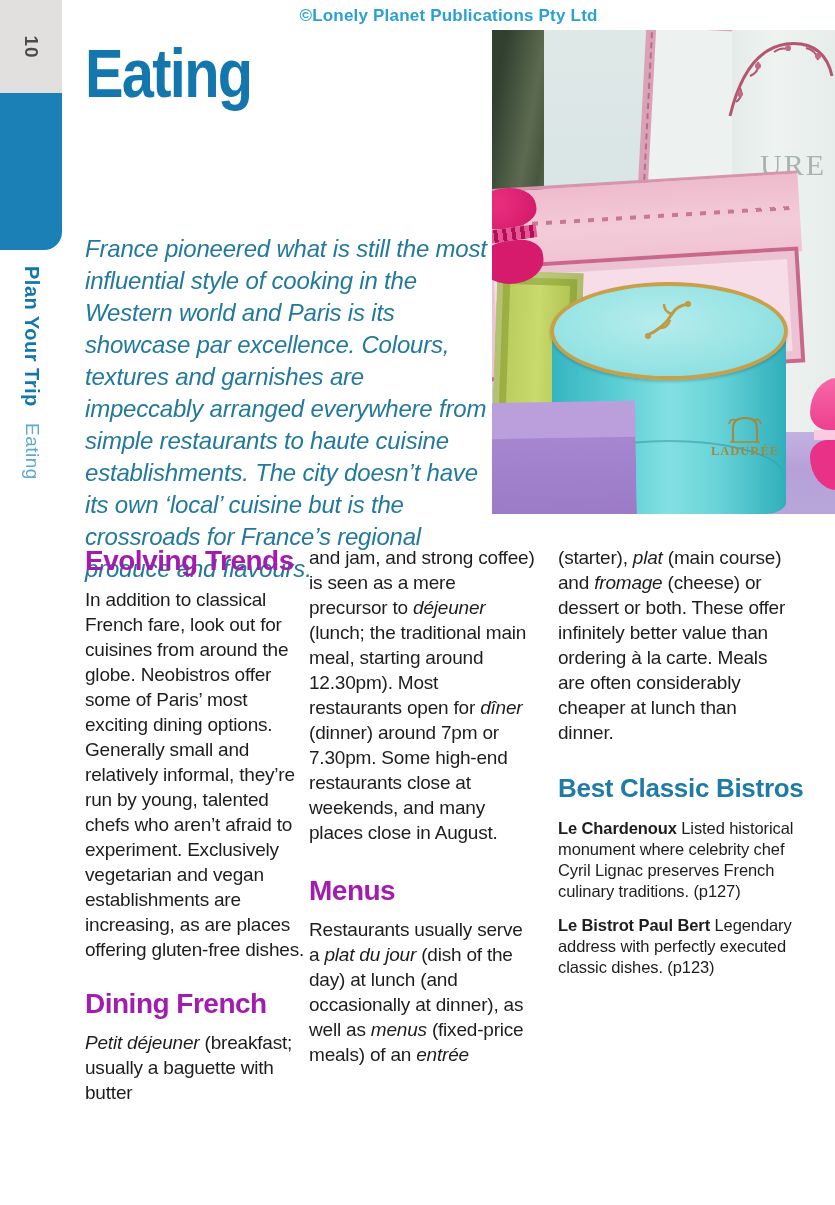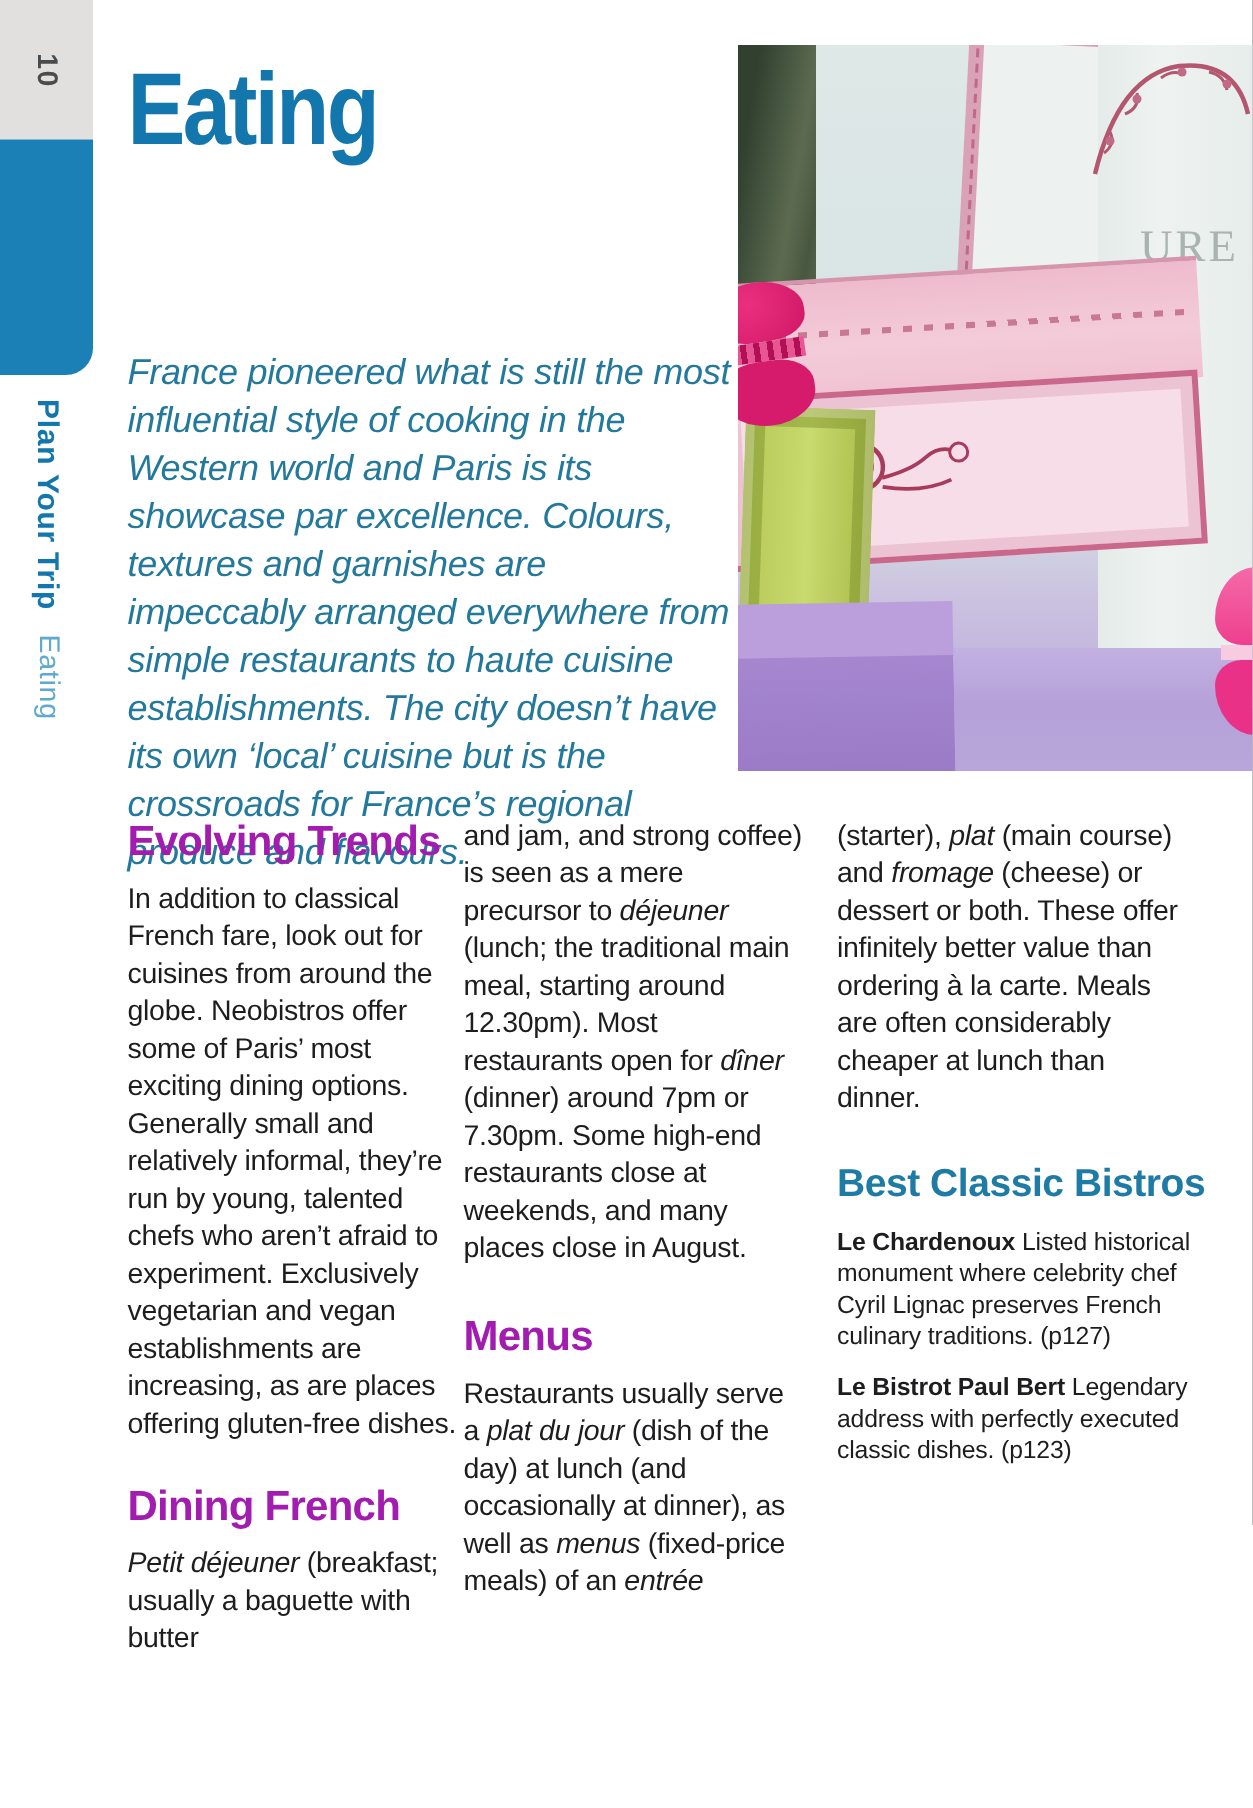--- a/index.html
+++ b/index.html
@@ -91,20 +91,21 @@
     </div>
   </div>
   <div class="tab-blue"></div>
   <div class="side-nav">
     <div class="vert">
       <span class="side-section">Plan Your Trip</span>
       <span class="side-chapter">Eating</span>
     </div>
   </div>
 
+  <div class="copyright">©Lonely Planet Publications Pty Ltd</div>
   <div class="title">Eating</div>
 
   <div class="photo">
     <div class="ph-curtain"></div>
     <div class="ph-backframe"></div>
     <div class="ph-creambox"></div>
     <svg class="ph-garland" viewBox="0 0 109 84">
       <path d="M4 80 Q20 14 60 8 Q98 4 106 40" fill="none" stroke="#b4566f" stroke-width="3"></path>
       <path d="M10 66 q8-6 4-14 M24 40 q10-4 8-14 M48 16 q8-6 16-2 M80 12 q10 2 12 12" fill="none" stroke="#b4566f" stroke-width="2"></path>
       <circle cx="14" cy="58" r="3" fill="#c06a85"></circle>
@@ -123,20 +124,38 @@
       <path d="M35 44 Q20 56 8 52 M40 48 Q36 62 24 66 M66 38 Q86 34 96 26 M96 26 q8-6 16-4 M66 44 Q92 50 112 42" fill="none" stroke="#a83a5c" stroke-width="2.5"></path>
       <circle cx="118" cy="24" r="6" fill="none" stroke="#a83a5c" stroke-width="2"></circle>
       <path d="M28 50 q-6 10-16 10 M50 52 q0 10-8 16" fill="none" stroke="#a83a5c" stroke-width="2"></path>
     </svg>
     <div class="ph-greenbox"></div>
     <div class="ph-floor"></div>
     <div class="ph-mac1">
       <div class="m-top"></div>
       <div class="m-mid"></div>
       <div class="m-bot"></div>
+    </div>
+    <div class="ph-cyl">
+      <div class="c-body"></div>
+      <div class="c-seam"></div>
+      <div class="c-top"></div>
+      <svg class="c-sprig" viewBox="0 0 60 46">
+        <path d="M8 38 Q26 30 34 16 Q38 8 50 6" fill="none" stroke="#c09a43" stroke-width="3"></path>
+        <path d="M22 30 q8 0 10-8 M34 16 q-8-2-8-10" fill="none" stroke="#c09a43" stroke-width="2.5"></path>
+        <circle cx="50" cy="6" r="3" fill="#c09a43"></circle>
+          <circle cx="10" cy="38" r="3" fill="#c09a43"></circle>
+      </svg>
+      <div class="c-logo">
+        <svg width="34" height="30" viewBox="0 0 34 30">
+          <path d="M5 28 L5 14 Q5 4 17 4 Q29 4 29 14 L29 28" fill="none" stroke="#a9863a" stroke-width="2"></path>
+          <path d="M2 28 h30 M8 6 q-6-2-7 4 M26 6 q6-2 7 4" fill="none" stroke="#a9863a" stroke-width="1.5"></path>
+        </svg>
+        <span class="brand">LADURÉE</span>
+      </div>
     </div>
     <div class="ph-purple">
       <div class="pb-top"></div>
       <div class="pb-front"></div>
     </div>
     <div class="ph-mac2">
       <div class="m-top"></div>
       <div class="m-mid"></div>
       <div class="m-bot"></div>
     </div>

